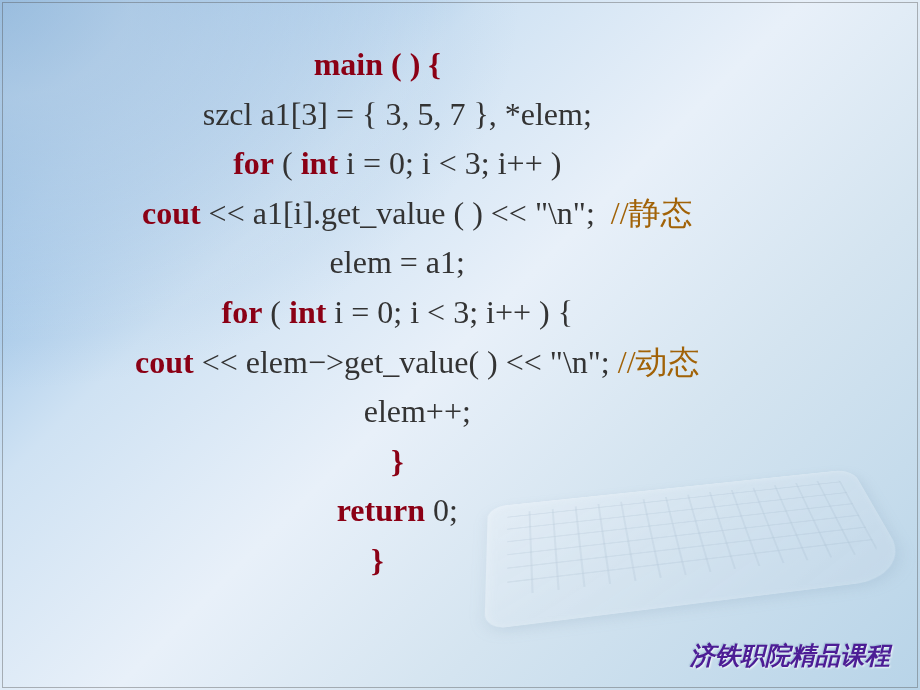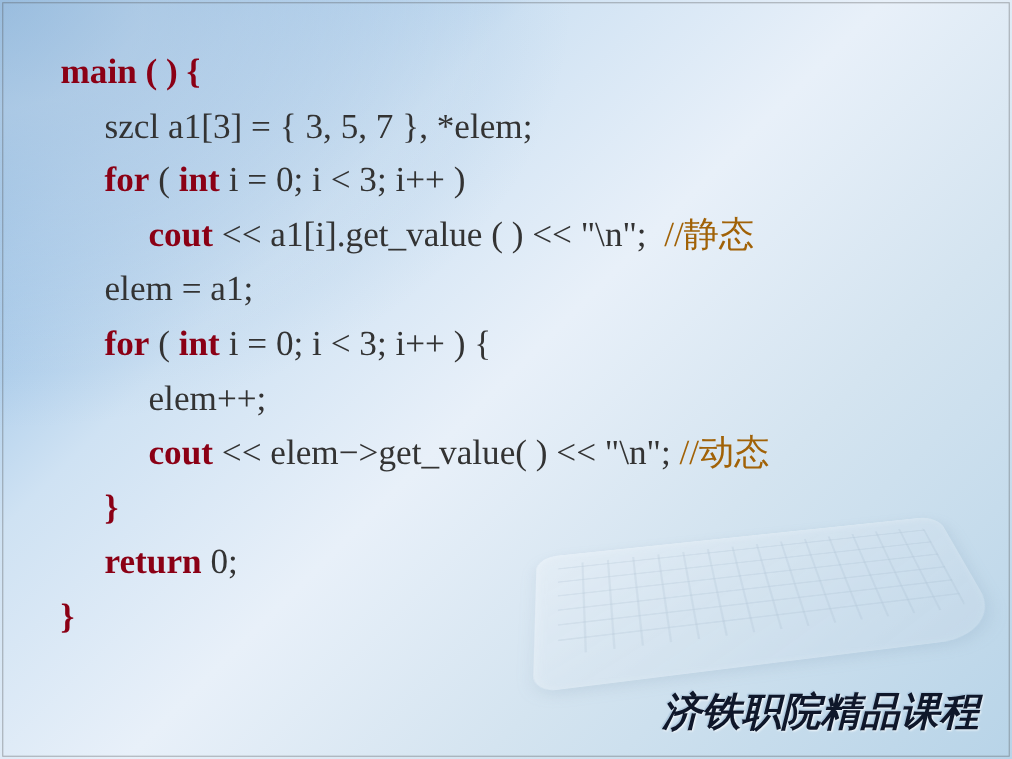--- a/index.html
+++ b/index.html
@@ -51,20 +51,21 @@
     .code-block {
       position: absolute;
       top: 40px;
       left: 55px;
       font-size: 32px;
       line-height: 1.55;
       color: #333;
     }
     .line {
       white-space: pre;
+      text-align: center;
     }
     .kw {
       color: #8b0015;
       font-weight: bold;
     }
     .plain {
       color: #333;
       margin-top: 41px;
     }
     .comment {
@@ -73,24 +74,24 @@
     .indent1 {
       padding-left: 40px;
     }
     .indent2 {
       padding-left: 80px;
     }
     .footer {
       position: absolute;
       bottom: 18px;
       right: 30px;
-      font-size: 36px;
+      font-size: 25px;
       font-weight: bold;
       font-style: italic;
-      color: #0f172a;
+      color: #4c1d95;
       text-shadow: 1px 1px 2px rgba(255,255,255,0.8), -1px -1px 1px rgba(100,140,180,0.3);
       font-family: Liberation Serif, serif;
     }
     .border-frame {
       position: absolute;
       top: 2px;
       left: 2px;
       right: 2px;
       bottom: 2px;
       border: 1px solid rgba(80,80,80,0.4);
@@ -104,20 +105,20 @@
 <div class="keyboard"></div>
 <div class="border-frame"></div>
 
 <div class="code-block">
   <div class="line"><span class="kw">main</span><span class="kw"> ( ) {</span></div>
   <div class="line indent1"><span class="plain">szcl a1[3] = { 3, 5, 7 }, *elem;</span></div>
   <div class="line indent1"><span class="kw">for</span><span class="plain"> ( </span><span class="kw">int</span><span class="plain"> i = 0; i &lt; 3; i++ )</span></div>
   <div class="line indent2"><span class="kw">cout</span><span class="plain"> &lt;&lt; a1[i].get_value ( ) &lt;&lt; "\n";  </span><span class="comment">//静态</span></div>
   <div class="line indent1"><span class="plain">elem = a1;</span></div>
   <div class="line indent1"><span class="kw">for</span><span class="plain"> ( </span><span class="kw">int</span><span class="plain"> i = 0; i &lt; 3; i++ ) {</span></div>
+  <div class="line indent2"><span class="kw">cout</span><span class="plain"> &lt;&lt; elem−&gt;get_value( ) &lt;&lt; "\n"; </span><span class="comment">//动态</span></div>
   <div class="line indent2"><span class="plain">elem++;</span></div>
-  <div class="line indent2"><span class="kw">cout</span><span class="plain"> &lt;&lt; elem−&gt;get_value( ) &lt;&lt; "\n"; </span><span class="comment">//动态</span></div>
   <div class="line indent1"><span class="kw">}</span></div>
   <div class="line indent1"><span class="kw">return</span><span class="plain"> 0;</span></div>
   <div class="line"><span class="kw">}</span></div>
 </div>
 
 <div class="footer">济铁职院精品课程</div>
 
 </body></html>

